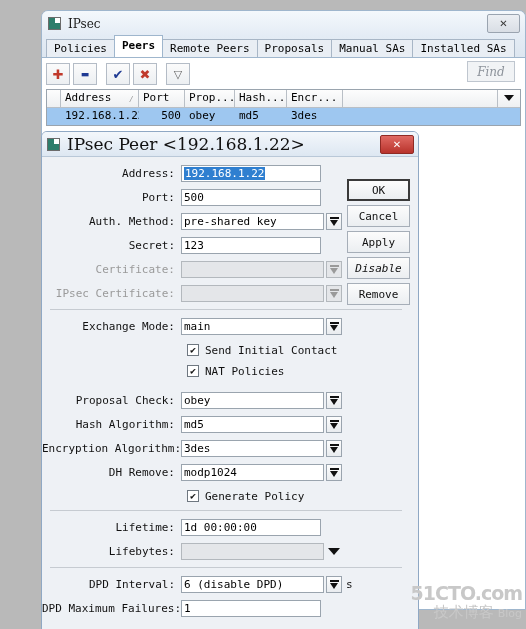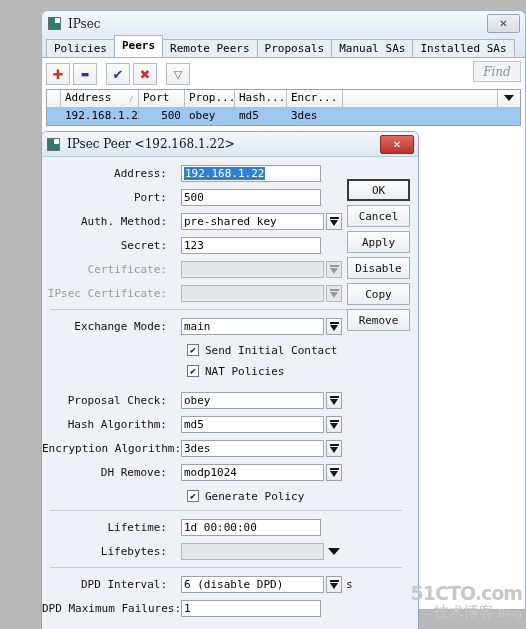--- a/index.html
+++ b/index.html
@@ -117,21 +117,21 @@
     width: 22px; height: 20px;
     background: linear-gradient(to bottom,#fbfbfb,#eceff2);
     border: 1px solid #b4bcc6;
     margin-right: 3px;
     display: flex; align-items: center; justify-content: center;
     font-size: 13px;
     line-height: 1;
   }
   .tbtn.gap { margin-left: 6px; }
   .find-box {
-    position: absolute; right: 4px; top: 3px;
+    position: absolute; right: 10px; top: 3px;
     width: 46px; height: 19px;
     border: 1px solid #bfc6cf;
     background: #f1f3f5;
     color: #8d939b;
     font-style: italic;
     font-family: "DejaVu Serif", "Liberation Serif", serif;
     font-size: 12px;
     display: flex; align-items: center; justify-content: center;
   }
 
@@ -217,21 +217,21 @@
     background: linear-gradient(to bottom, #f3f7fb 0%, #dde7f2 100%);
     border-top-left-radius: 5px;
     border-top-right-radius: 5px;
     display: flex; align-items: center;
     padding: 0 5px;
     position: relative;
     border-bottom: 1px solid #b9c8d8;
   }
   .dlg-title {
     font-family: "DejaVu Serif", "Liberation Serif", serif;
-    font-size: 12px;
+    font-size: 17px;
     color: #111;
   }
   .dlg-close {
     position: absolute; right: 4px; top: 3px;
     width: 32px; height: 17px;
     background: linear-gradient(to bottom, #e06a63 0%, #b8332c 100%);
     border: 1px solid #8f2a24;
     border-radius: 2px;
     display: flex; align-items: center; justify-content: center;
     color: #fff;
@@ -253,21 +253,21 @@
   }
   .row {
     display: flex;
     align-items: center;
     height: 17px;
     margin-bottom: 7px;
   }
   .lbl {
     width: 139px;
     text-align: right;
-    padding-right: 14px;
+    padding-right: 6px;
     font-size: 11px;
     color: #111;
     box-sizing: border-box;
     white-space: nowrap;
   }
   .lbl.dim { color: #9a9a9a; }
   .inp {
     height: 17px;
     border: 1px solid #9aa4ae;
     background: #fff;
@@ -366,21 +366,21 @@
     width: 63px; height: 22px;
     margin-bottom: 4px;
     background: linear-gradient(to bottom,#fcfcfc,#ebeef1);
     border: 1px solid #a6aeb8;
     box-sizing: border-box;
     display: flex; align-items: center; justify-content: center;
     font-size: 11px;
     color: #111;
   }
   .btn.default { border: 2px solid #3a3a3a; }
-  .btn.spaced { margin-top: 0; }
+  .btn.spaced { margin-top: 0; font-style: italic; }
 
   
   .watermark {
     position: absolute;
     right: 4px; bottom: 6px;
     text-align: right;
     pointer-events: none;
     user-select: none;
   }
   .wm1 {
@@ -612,21 +612,20 @@
         <div class="inp w-full">1</div>
       </div>
 
     </div>
 
     <div class="btncol">
       <div class="btn default">OK</div>
       <div class="btn">Cancel</div>
       <div class="btn">Apply</div>
       <div class="btn spaced">Disable</div>
-      <div class="btn">Copy</div>
       <div class="btn">Remove</div>
     </div>
 
   </div>
 </div>
 
 <div class="watermark">
   <div class="wm1">51CTO.com</div>
   <div class="wm2">
     <span>技术博客</span><small>Blog</small>

